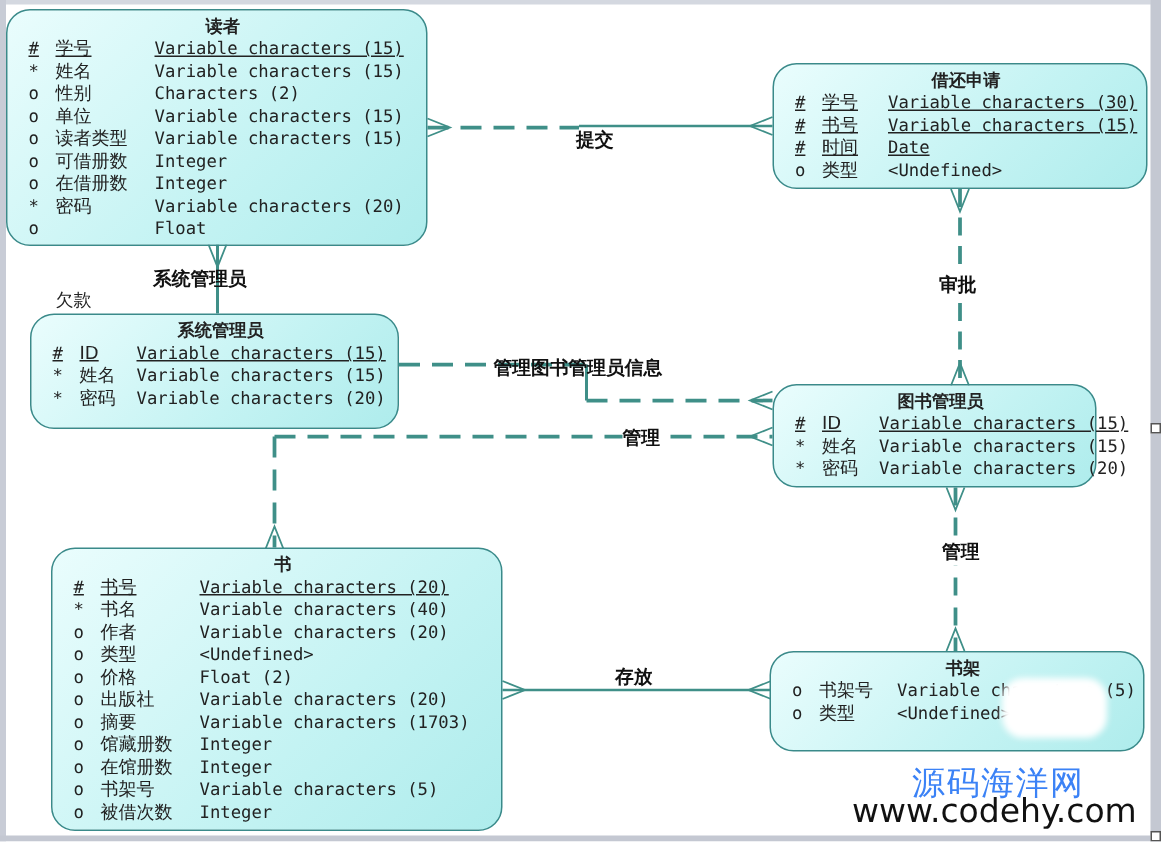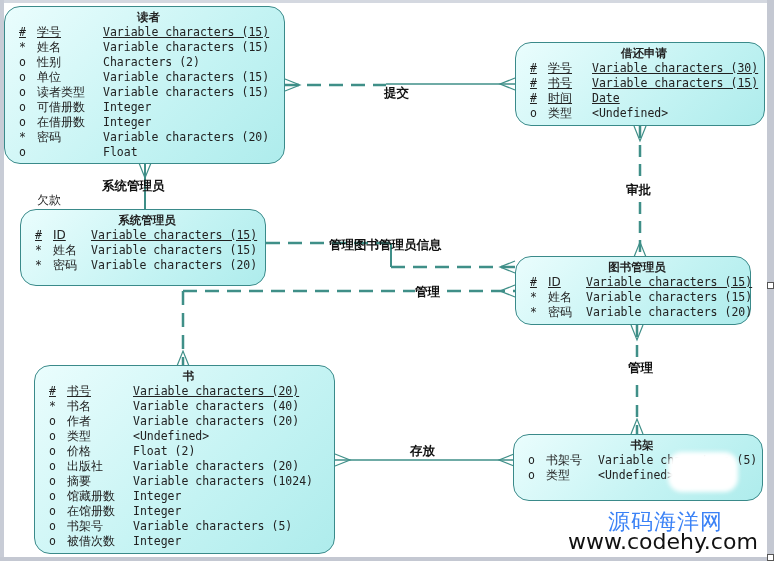--- a/index.html
+++ b/index.html
@@ -151,21 +151,21 @@
       <span class="mark">*</span>
       <span class="aname" style="width: 38px;">姓名</span>
       <span class="atype">Variable characters (15)</span>
     </div>
     <div class="attr">
       <span class="mark">*</span>
       <span class="aname" style="width: 38px;">密码</span>
       <span class="atype">Variable characters (20)</span>
     </div>
   </div>
-<div class="entity" style="left:515px; top:256px; width:236px; height:69px;">
+<div class="entity" style="left:515px; top:256px; width:216px; height:69px;">
     <div class="entity-title">图书管理员</div>
     <div class="attr pk">
       <span class="mark">#</span>
       <span class="aname" style="width: 38px;">ID</span>
       <span class="atype">Variable characters (15)</span>
     </div>
     <div class="attr">
       <span class="mark">*</span>
       <span class="aname" style="width: 38px;">姓名</span>
       <span class="atype">Variable characters (15)</span>
@@ -204,21 +204,21 @@
       <span class="atype">Float (2)</span>
     </div>
     <div class="attr">
       <span class="mark">o</span>
       <span class="aname" style="width: 66px;">出版社</span>
       <span class="atype">Variable characters (20)</span>
     </div>
     <div class="attr">
       <span class="mark">o</span>
       <span class="aname" style="width: 66px;">摘要</span>
-      <span class="atype">Variable characters (1024)</span>
+      <span class="atype">Variable characters (1703)</span>
     </div>
     <div class="attr">
       <span class="mark">o</span>
       <span class="aname" style="width: 66px;">馆藏册数</span>
       <span class="atype">Integer</span>
     </div>
     <div class="attr">
       <span class="mark">o</span>
       <span class="aname" style="width: 66px;">在馆册数</span>
       <span class="atype">Integer</span>

